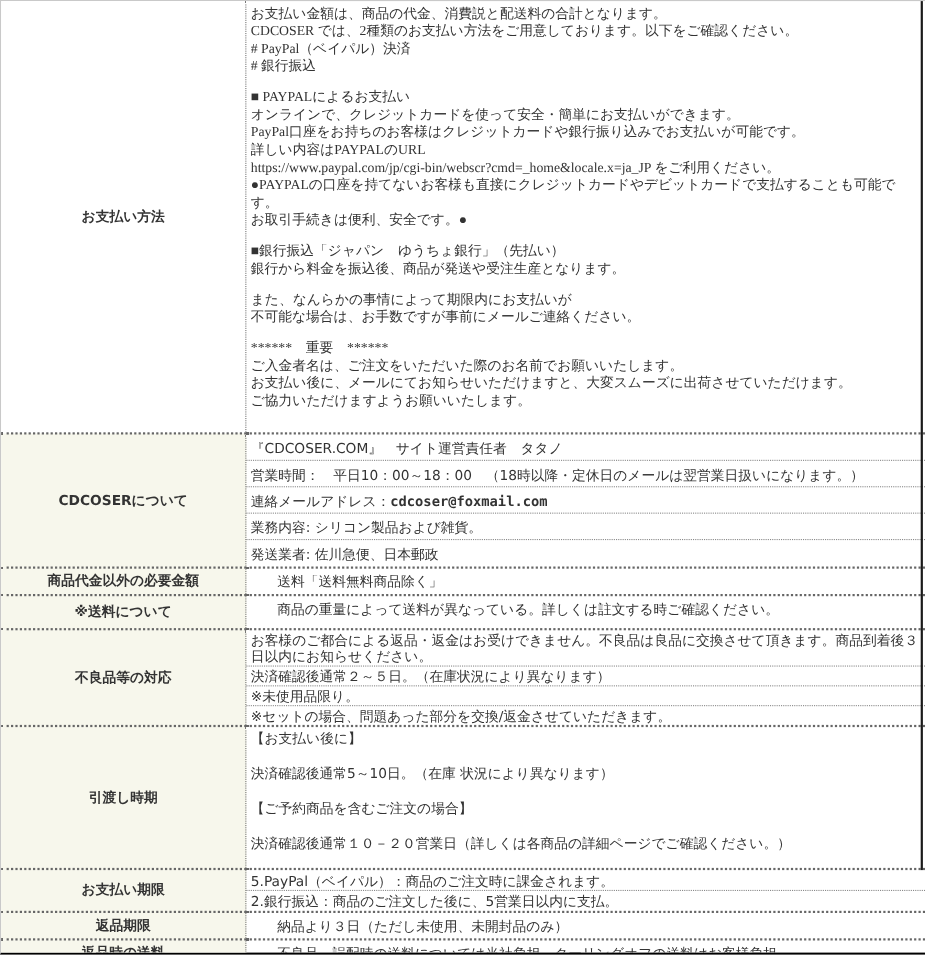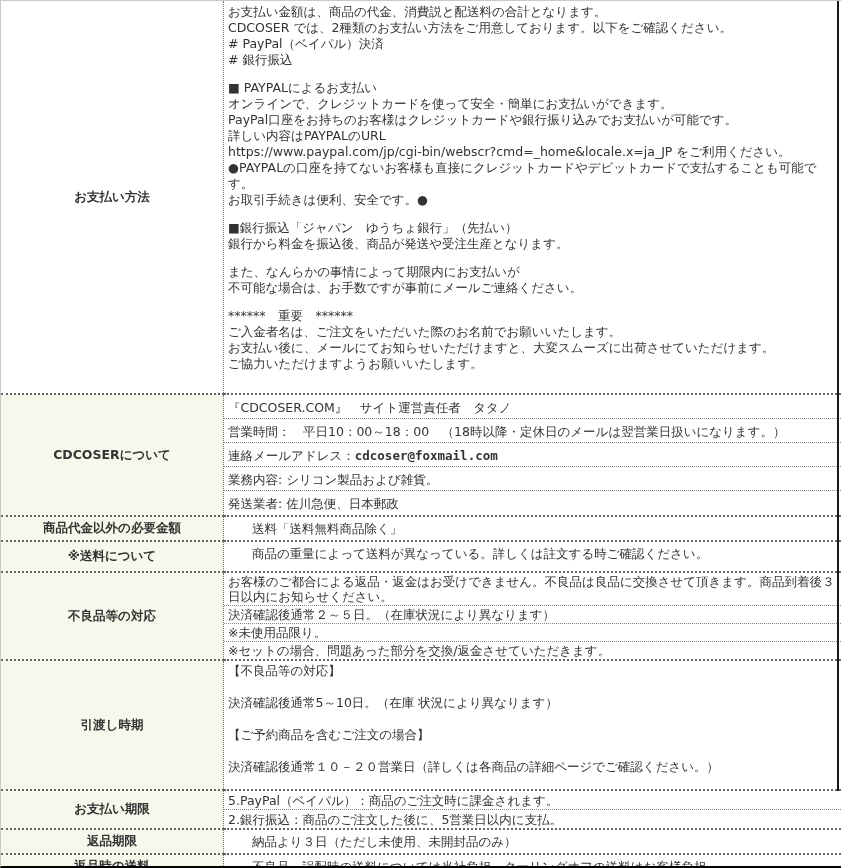--- a/index.html
+++ b/index.html
@@ -36,21 +36,21 @@
     vertical-align:top;
     padding:2px 4px;
   }
   .info-table tr:not(:last-child) th,
   .info-table tr:not(:last-child) td{
     border-bottom:2px dotted #666666;
   }
   .line{line-height:16px;min-height:16px;white-space:pre-wrap;}
   .line.blank{line-height:12px;min-height:12px;}
   tr.r1 th{height:392px;}
-  tr.r1 td{padding-top:3px;}
+  tr.r1 td{padding-top:3px;font-family:Liberation Serif, serif;}
   tr.r3 th{height:22px;}
   tr.r4 th{height:29px;}
   tr.r6 th{height:128px;}
   tr.r8 th{height:18px;}
   tr.r9 th{height:19px;}
   tr.r3 td,tr.r4 td,tr.r8 td,tr.r9 td{padding-top:4px;padding-left:28px;}
   td.subcell{padding:0;}
   .sub{box-sizing:border-box;}
   .sub:not(:last-child){border-bottom:1px dotted #888888;}
   tr.r2 .sub{min-height:24px;padding:5px 4px 0 4px;line-height:15px;}
@@ -125,21 +125,21 @@
         <div class="sub">お客様のご都合による返品・返金はお受けできません。不良品は良品に交換させて頂きます。商品到着後３日以内にお知らせください。</div>
         <div class="sub">決済確認後通常２～５日。（在庫状況により異なります）</div>
         <div class="sub">※未使用品限り。</div>
         <div class="sub">※セットの場合、問題あった部分を交換/返金させていただきます。</div>
       </td>
     </tr>
 
     <tr class="r6">
       <th>引渡し時期</th>
       <td>
-        <div class="line">【不良品等の対応】</div>
+        <div class="line">【お支払い後に】</div>
         <div class="line"></div>
         <div class="line">決済確認後通常5～10日。（在庫 状況により異なります）</div>
         <div class="line"></div>
         <div class="line">【ご予約商品を含むご注文の場合】</div>
         <div class="line"></div>
         <div class="line">決済確認後通常１０－２０営業日（詳しくは各商品の詳細ページでご確認ください。）</div>
       </td>
     </tr>
 
     <tr class="r7">

